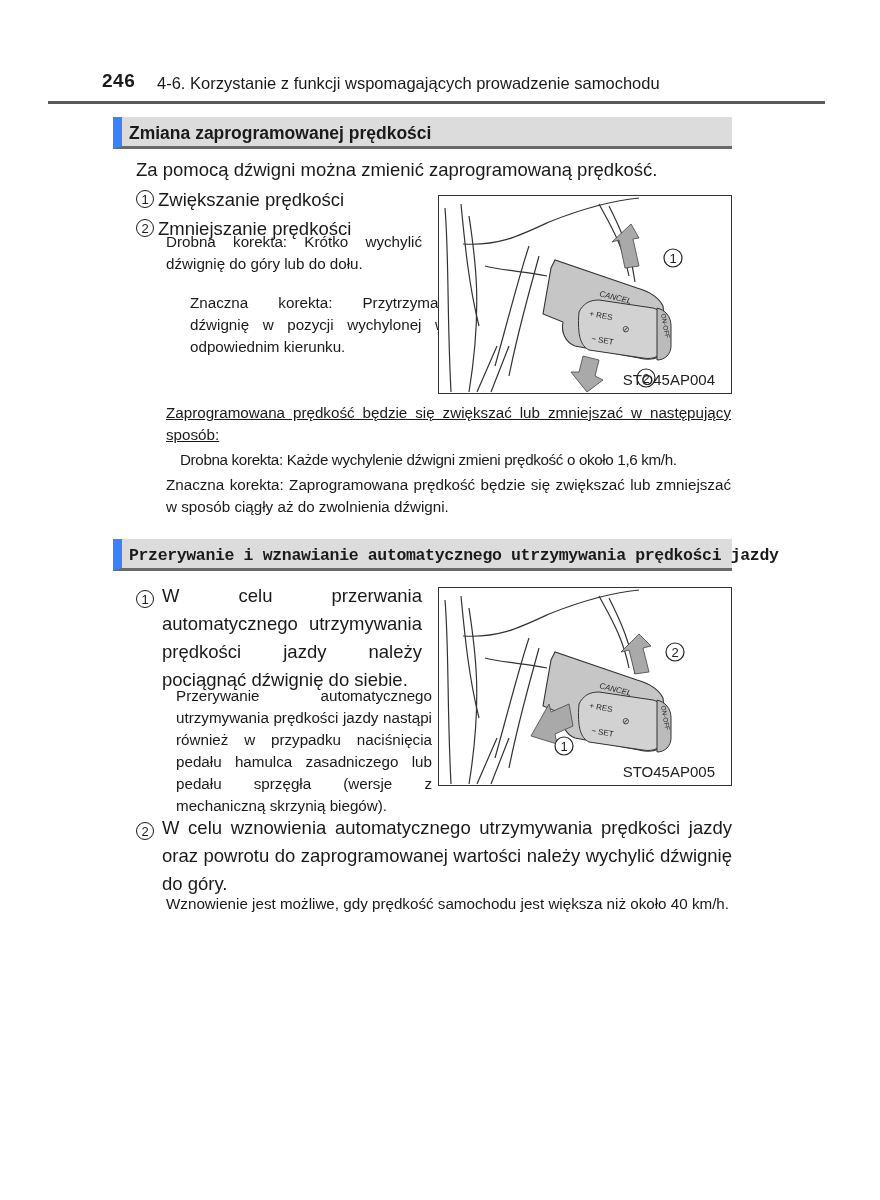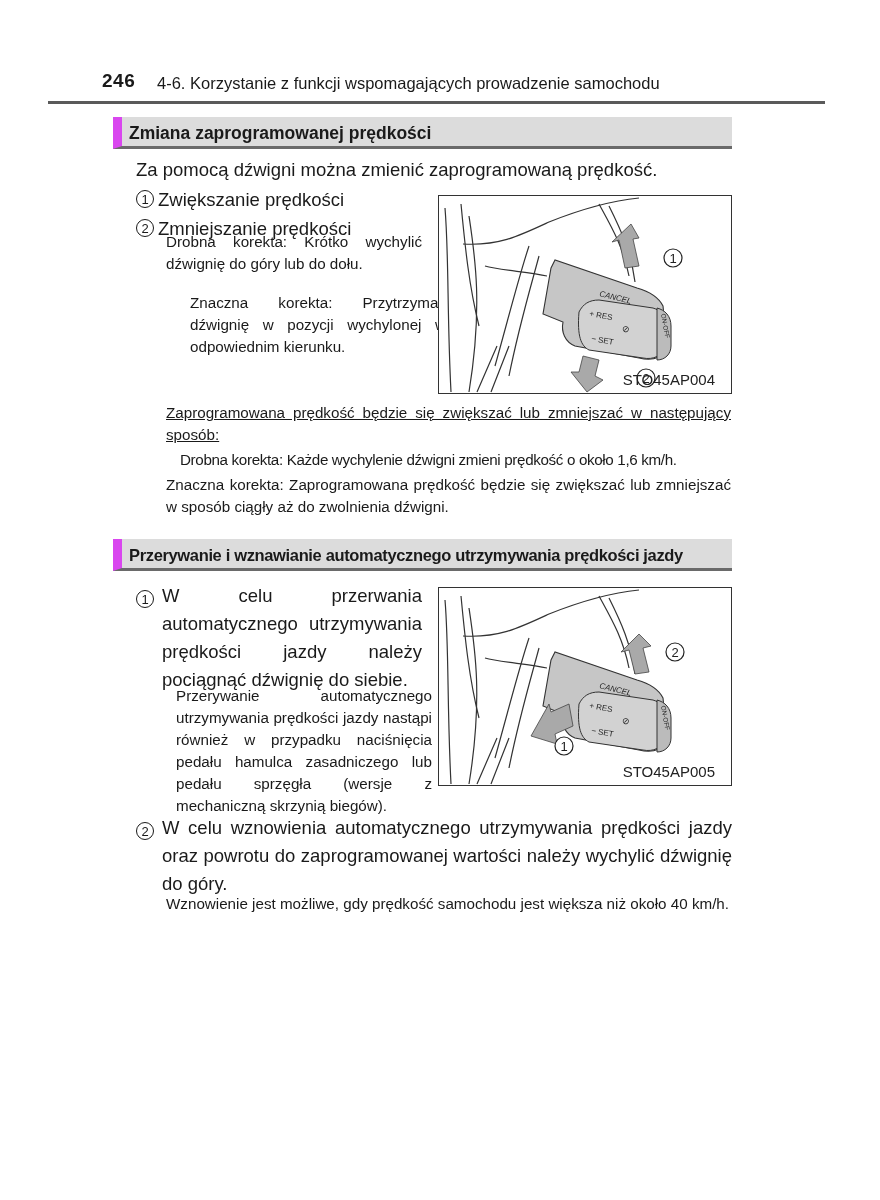--- a/index.html
+++ b/index.html
@@ -7,21 +7,21 @@
     width: 880px; height: 1200px; position: relative; overflow: hidden;
     font-family: "Liberation Sans", sans-serif; color: #1a1a1a;
   }
   .abs { position: absolute; }
   .page-num { left: 102px; top: 70px; font-size: 19px; font-weight: bold; letter-spacing: 0.5px; }
   .running-head { left: 157px; top: 74px; font-size: 16.5px; }
   .rule { left: 48px; top: 101px; width: 777px; height: 3px; background: #5a5a5a; }
 
   .section-head {
     left: 113px; width: 619px; height: 32px;
-    background: #dcdcdc; border-left: 9px solid #d946ef; border-bottom: 3px solid #6a6a6a;
+    background: #dcdcdc; border-left: 9px solid #3b82f6; border-bottom: 3px solid #6a6a6a;
     box-sizing: border-box;
   }
   .section-head span {
     position: absolute; left: 7px; top: 6px; font-weight: bold; font-size: 17.5px; white-space: nowrap;
   }
   .section-head.s2 span { font-size: 16.5px; letter-spacing: -0.35px; top: 7px; }
 
   .txt { font-size: 18.5px; line-height: 28px; }
   .small { font-size: 15.2px; line-height: 22px; }
   .justify { text-align: justify; text-align-last: left; }
@@ -88,21 +88,21 @@
     <circle cx="207" cy="182" r="9" fill="#fff" stroke="#222" stroke-width="1.2"></circle>
     <text x="207" y="187" font-size="13" text-anchor="middle" fill="#222">2</text>
   </svg>
   <span class="fig-code">STO45AP004</span>
 </div>
 
 <div class="abs small justify" style="left:166px; top:402px; width:565px;text-decoration:underline;">Zaprogramowana prędkość będzie się zwiększać lub zmniejszać w następujący sposób:</div>
 <div class="abs small" style="left:180px; top:449px; width:570px; white-space:nowrap; letter-spacing:-0.35px;">Drobna korekta: Każde wychylenie dźwigni zmieni prędkość o około 1,6 km/h.</div>
 <div class="abs small justify" style="left:166px; top:474px; width:565px;">Znaczna korekta: Zaprogramowana prędkość będzie się zwiększać lub zmniejszać w sposób ciągły aż do zwolnienia dźwigni.</div>
 
-<div class="abs section-head s2" style="top:539px;">
+<div class="abs section-head s2" style="top:539px;font-family:Liberation Mono, monospace;">
   <span>Przerywanie i wznawianie automatycznego utrzymywania prędkości jazdy</span>
 </div>
 
 <span class="num num-abs" style="left:136px; top:590px;">1</span>
 <div class="abs txt justify" style="left:162px; top:582px; width:260px;">W celu przerwania automatycznego utrzymywania prędkości jazdy należy pociągnąć dźwignię do siebie.</div>
 <div class="abs small justify" style="left:176px; top:685px; width:256px;">Przerywanie automatycznego utrzymywania prędkości jazdy nastąpi również w przypadku naciśnięcia pedału hamulca zasadniczego lub pedału sprzęgła (wersje z mechaniczną skrzynią biegów).</div>
 
 <div class="abs figure" style="left:438px; top:587px; width:294px; height:199px;">
   <svg width="294" height="199" viewBox="0 0 294 199">
     <g fill="none" stroke="#333" stroke-width="1.2">

